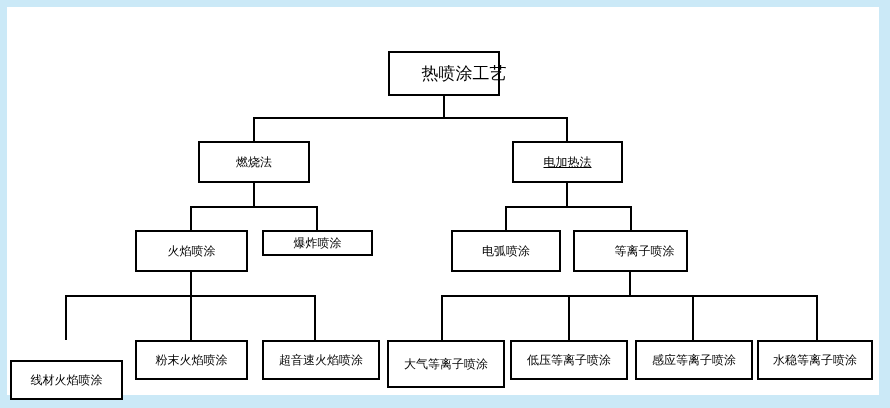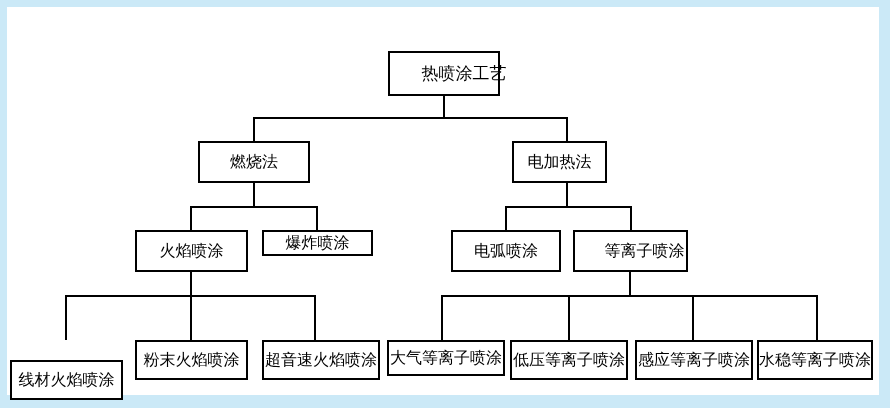--- a/index.html
+++ b/index.html
@@ -21,44 +21,44 @@
     position:absolute;
     left:7px;top:7px;right:11px;bottom:13px;
     background:var(--canvas);
   }
   .node{
     position:absolute;
     box-sizing:border-box;
     background:var(--boxfill);
     border:2px solid var(--line);
     display:flex;align-items:center;justify-content:center;
-    font-size:16px;
+    font-size:12px;
     color:var(--text);
     white-space:nowrap;
     letter-spacing:0;
   }
   .hl,.vl{position:absolute;background:var(--line);}
   .hl{height:2px;}
   .vl{width:2px;}
 
   
   .n-root{left:388px;top:51px;width:112px;height:45px;font-size:17px;padding-left:40px;}
   
   .n-combustion{left:198px;top:141px;width:112px;height:42px;}
-  .n-electric{left:512px;top:141px;width:95px;height:42px;}
+  .n-electric{left:512px;top:141px;width:111px;height:42px;text-decoration:underline;}
   
   .n-flame{left:135px;top:230px;width:113px;height:42px;}
   .n-detonation{left:262px;top:230px;width:111px;height:26px;}
   .n-arc{left:451px;top:230px;width:110px;height:42px;}
   .n-plasma{left:573px;top:230px;width:115px;height:42px;padding-left:28px;}
   
   .n-wire{left:10px;top:340px;width:113px;height:40px;margin-top:20px;}
   .n-powder{left:135px;top:340px;width:113px;height:40px;}
   .n-hvof{left:262px;top:340px;width:118px;height:40px;}
-  .n-aps{left:387px;top:340px;width:118px;height:36px;}
+  .n-aps{left:387px;top:340px;width:118px;height:48px;}
   .n-lpps{left:510px;top:340px;width:118px;height:40px;text-align:center;}
   .n-ips{left:635px;top:340px;width:118px;height:40px;}
   .n-wsp{left:757px;top:340px;width:116px;height:40px;}
 
   
   .c-v1{left:443px;top:96px;height:23px;}
   .c-h1{left:253px;top:117px;width:315px;}
   .c-v2{left:253px;top:117px;height:24px;}
   .c-v3{left:566px;top:117px;height:24px;}
   

